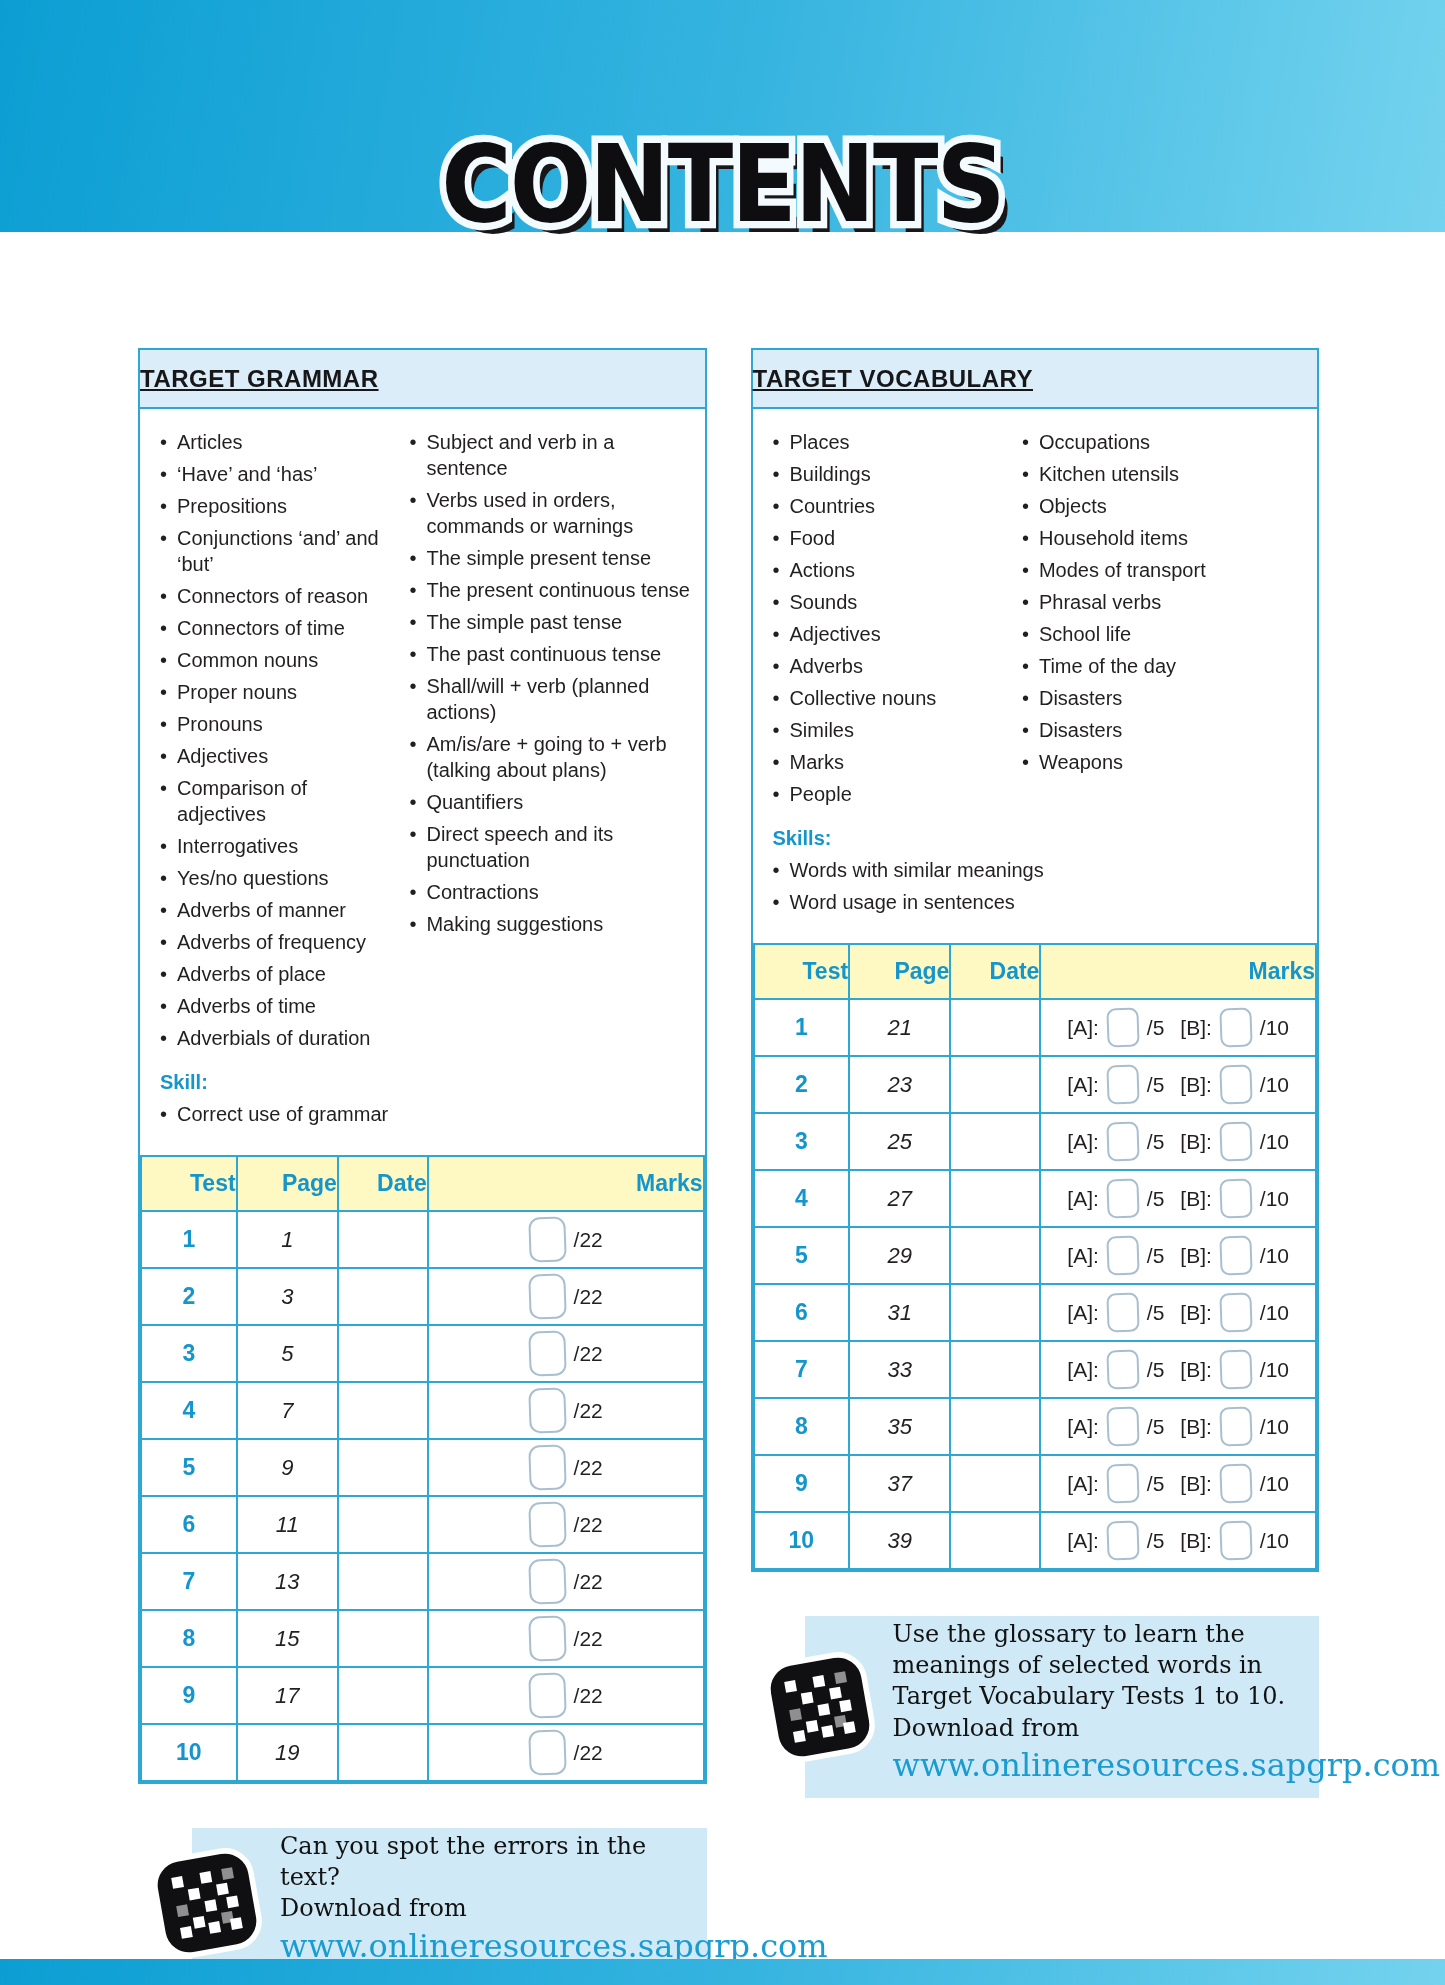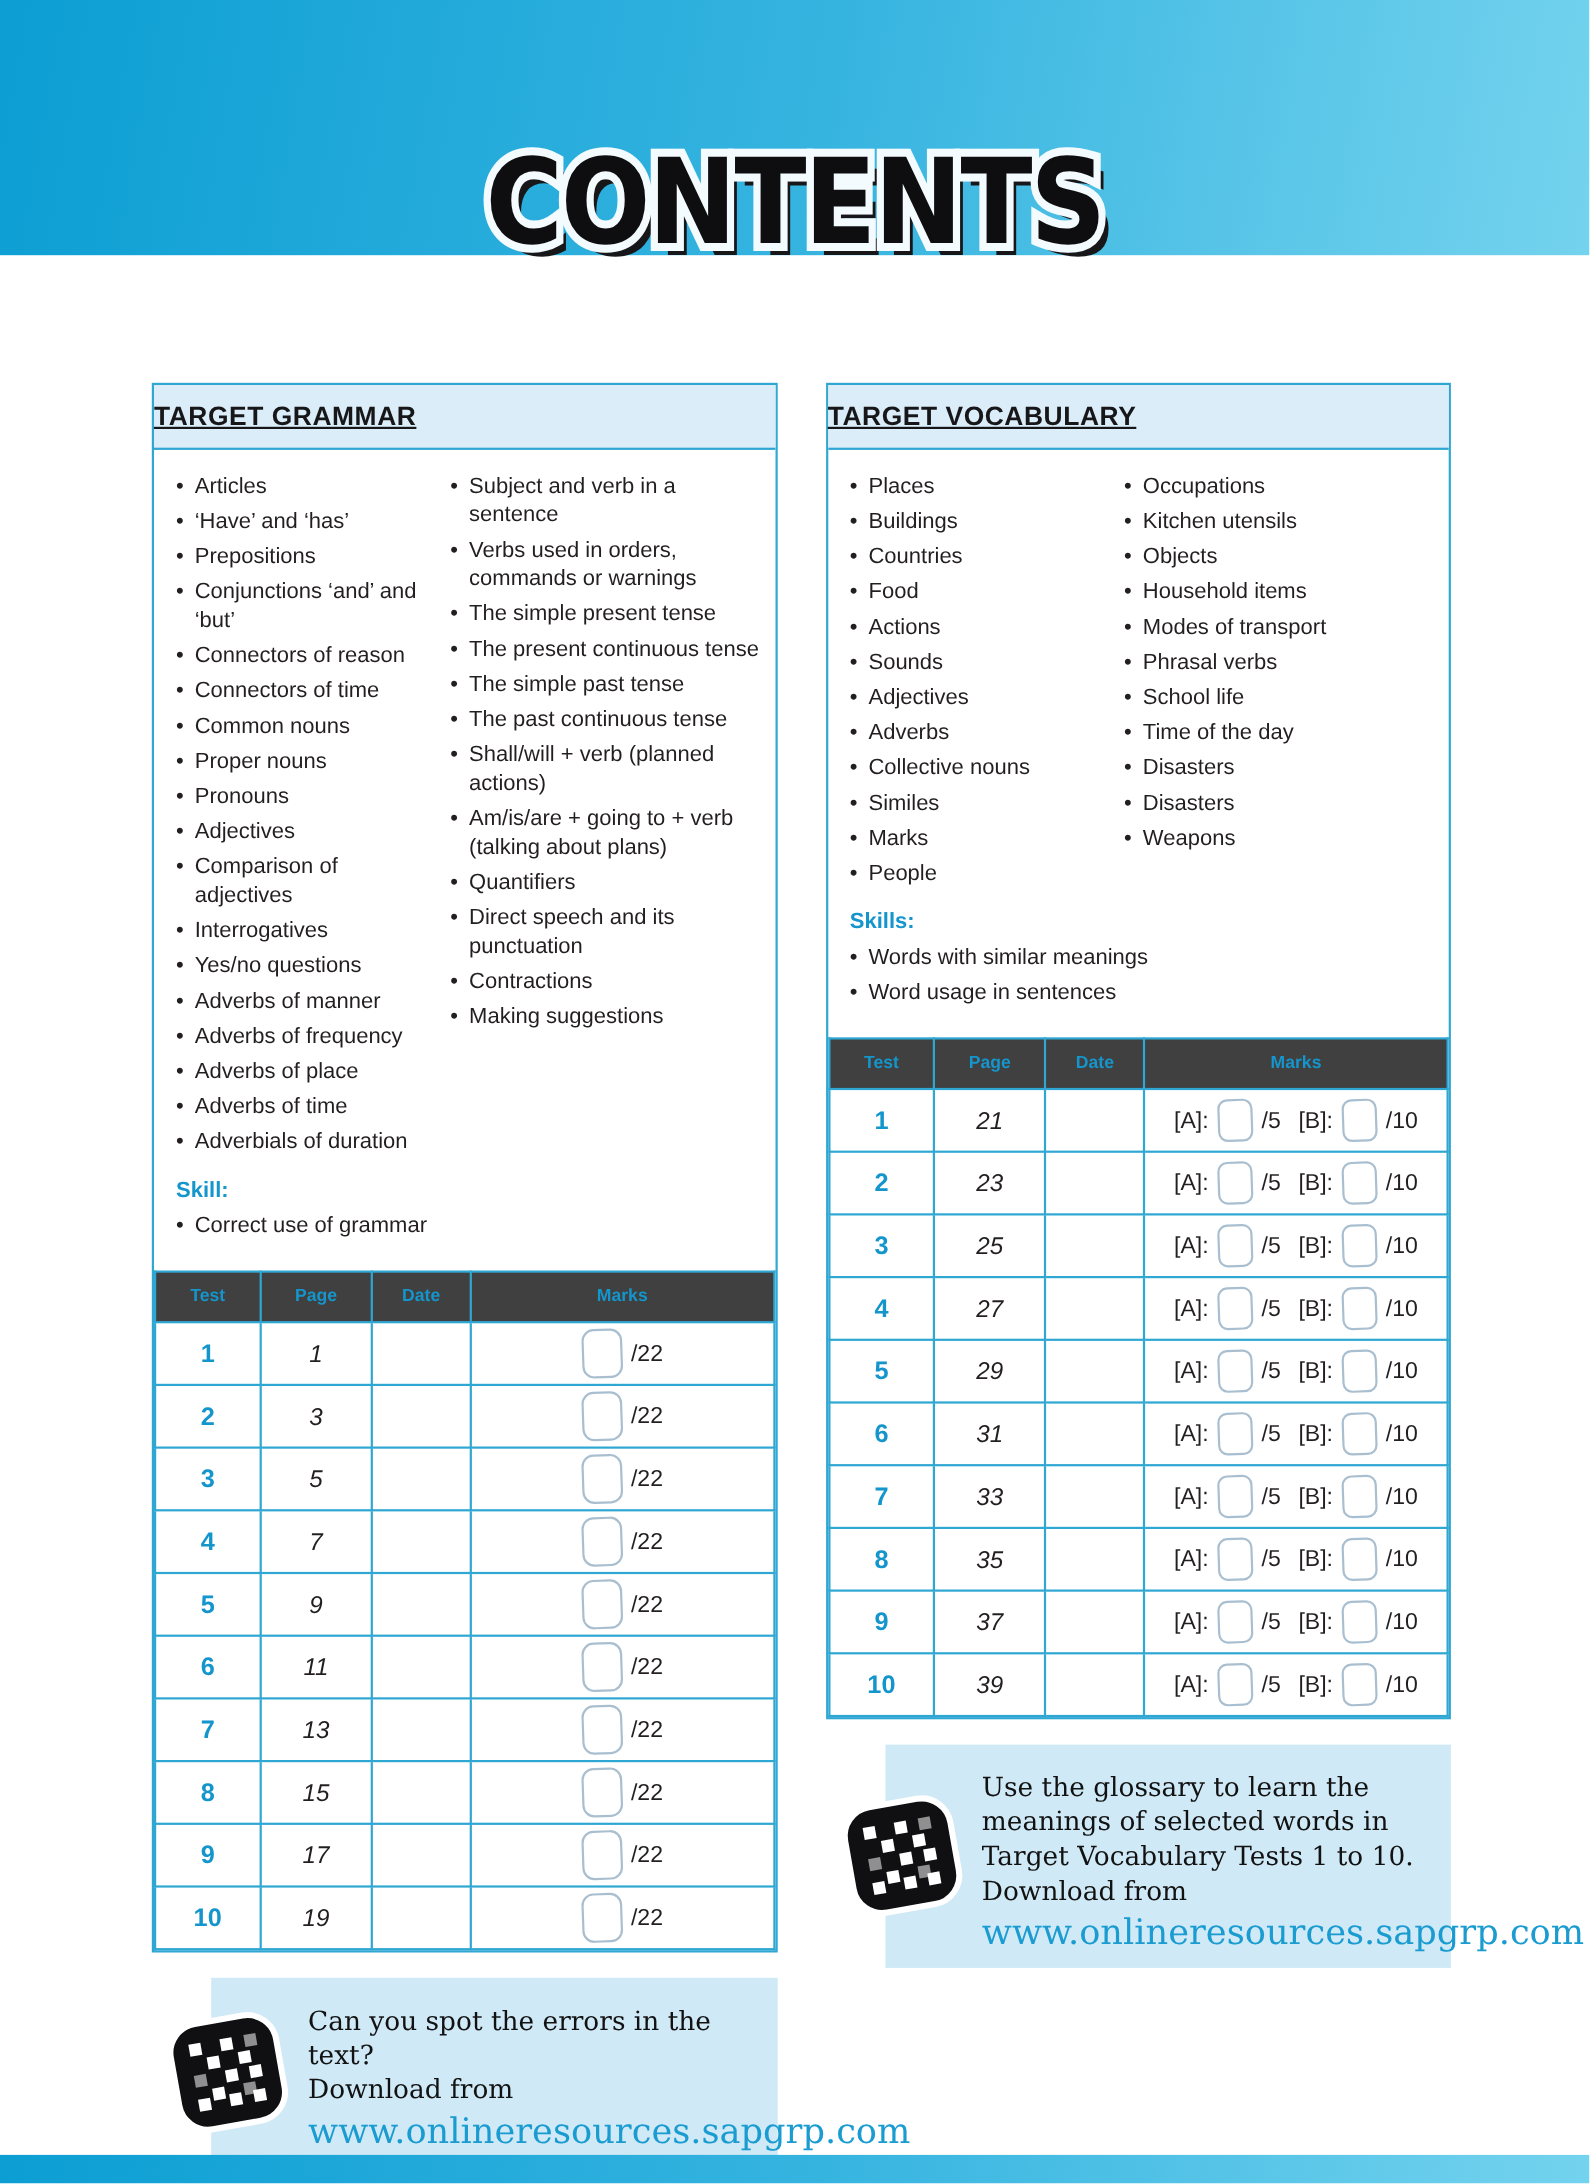--- a/index.html
+++ b/index.html
@@ -46,38 +46,38 @@
   .tcol2 { width:54%; }
   ul.topic-list { list-style:none; margin:0; padding:0; }
   .topic-list li { display:flex; gap:10px; margin:0 0 6px; font-size:20px; line-height:1.3; }
   .bullet { flex:0 0 auto; }
 
   .skill-label { color:#1495cc; font-weight:bold; font-size:20px; margin:14px 0 7px; }
 
   
   table.score-table { width:100%; border-collapse:collapse; table-layout:fixed; margin-top:14px; }
   .score-table th, .score-table td { border:2px solid #2fa7d3; text-align:center; vertical-align:middle; }
-  .score-table th { color:#1495cc; font-size:16px; font-weight:bold; padding:13px 0; background:#404040; }
+  .score-table th { color:#1495cc; font-size:23px; font-weight:bold; padding:13px 0; background:#fef9c3;text-align:right; }
   .score-table th.test { width:17%; } .score-table th.page { width:18%; } .score-table th.date { width:16%; }
   .score-table td { height:57px; }
   .score-table td.test { color:#1495cc; font-weight:bold; font-size:23px; }
   .score-table td.page { font-style:italic; font-size:22px;border-radius:14px; }
   .score-table td.marks-cell { font-size:21px; }
   .marks-inner { display:flex; align-items:center; justify-content:center; gap:8px; }
   .mark-box {
     display:inline-block; width:37px; height:45px; background:#fff;
     border:2px solid #a9bfd0; border-radius:11px; transform:rotate(-2deg);
   }
   .mark-box.small { width:32px; height:39px; border-radius:9px; }
   .gap-left { margin-left:8px; }
 
   
   .note {
-    position:relative; background:#cfe9f6; margin-top:23px; margin-left:54px;
-    padding:24px 18px 14px 88px; min-height:100px;
+    position:relative; background:#cfe9f6; margin-top:44px; margin-left:54px;
+    padding:3px 18px 14px 88px; min-height:100px;
   }
   .note-icon {
     position:absolute; left:-38px; top:50%;
     width:106px; height:106px; transform:translateY(-50%) rotate(-10deg);
   }
   .note-text {
     font-family:"DejaVu Serif", serif; font-size:24px; line-height:1.3;
     color:#121212; white-space:pre-line;
   }
   .note-url { font-family:"DejaVu Serif", serif; font-size:32px; color:#1b9cd1; margin-top:2px; }

